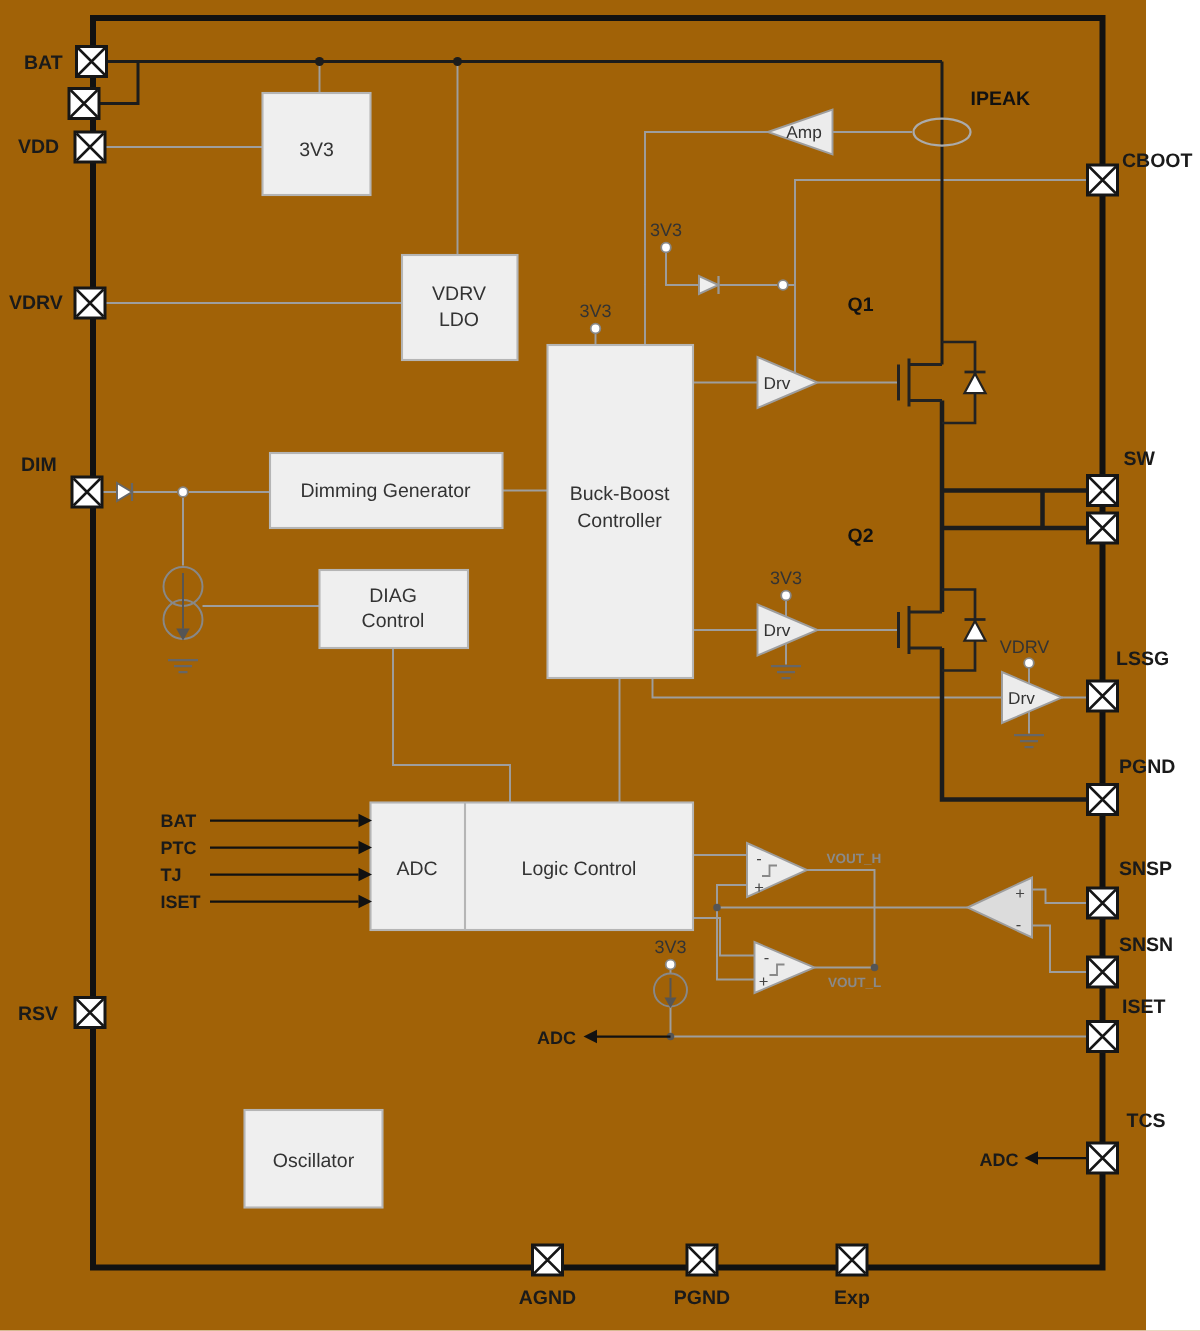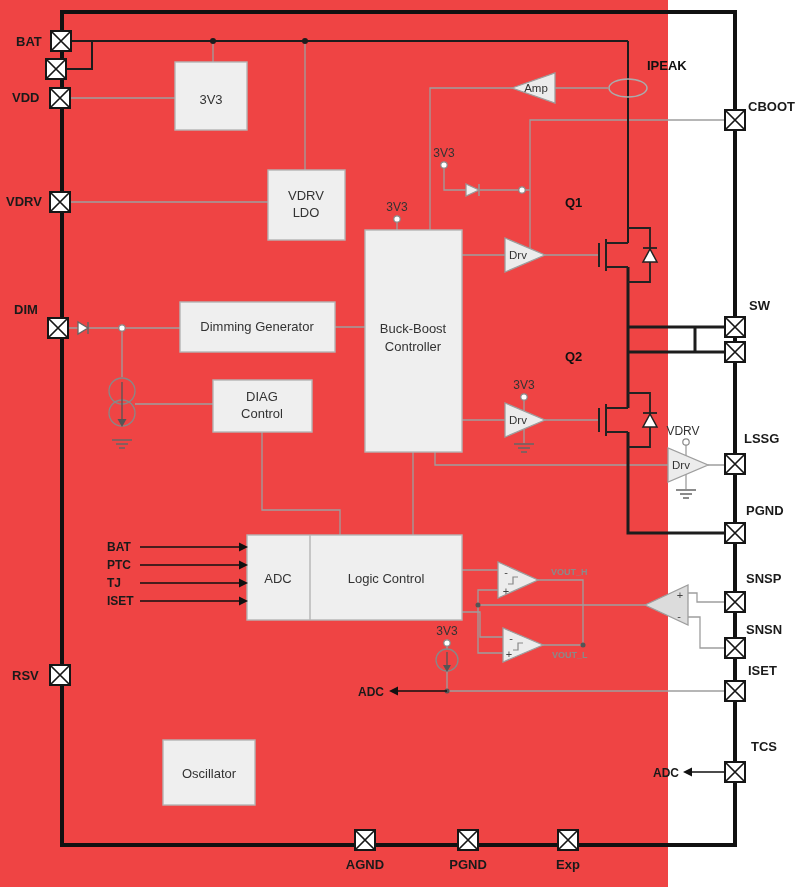--- a/index.html
+++ b/index.html
@@ -1,16 +1,16 @@
 <!DOCTYPE html>
 <html><head>
 <meta charset="utf-8">
 <style>
   html,body{margin:0;padding:0;background:#fff}
-  .stage{width:668px;height:887px;position:relative;background:#ef4444}
+  .stage{width:764px;height:887px;position:relative;background:#a16207}
   svg{display:block}
   text{font-family:"Liberation Sans",sans-serif;fill:#1a1a1a}
   .pin-label{font-size:13px;font-weight:bold}
   .block-label{font-size:13px;fill:#333}
   .amp-label{font-size:11.5px;fill:#333}
   .net-label{font-size:12px;fill:#333}
   .net-bold{font-size:13px;font-weight:bold;fill:#111}
   .tiny-label{font-size:9px;font-weight:bold;fill:#8a8a8a}
   .sign{font-size:11px;fill:#444}
   .adc-in-label{font-size:12px;font-weight:bold}

